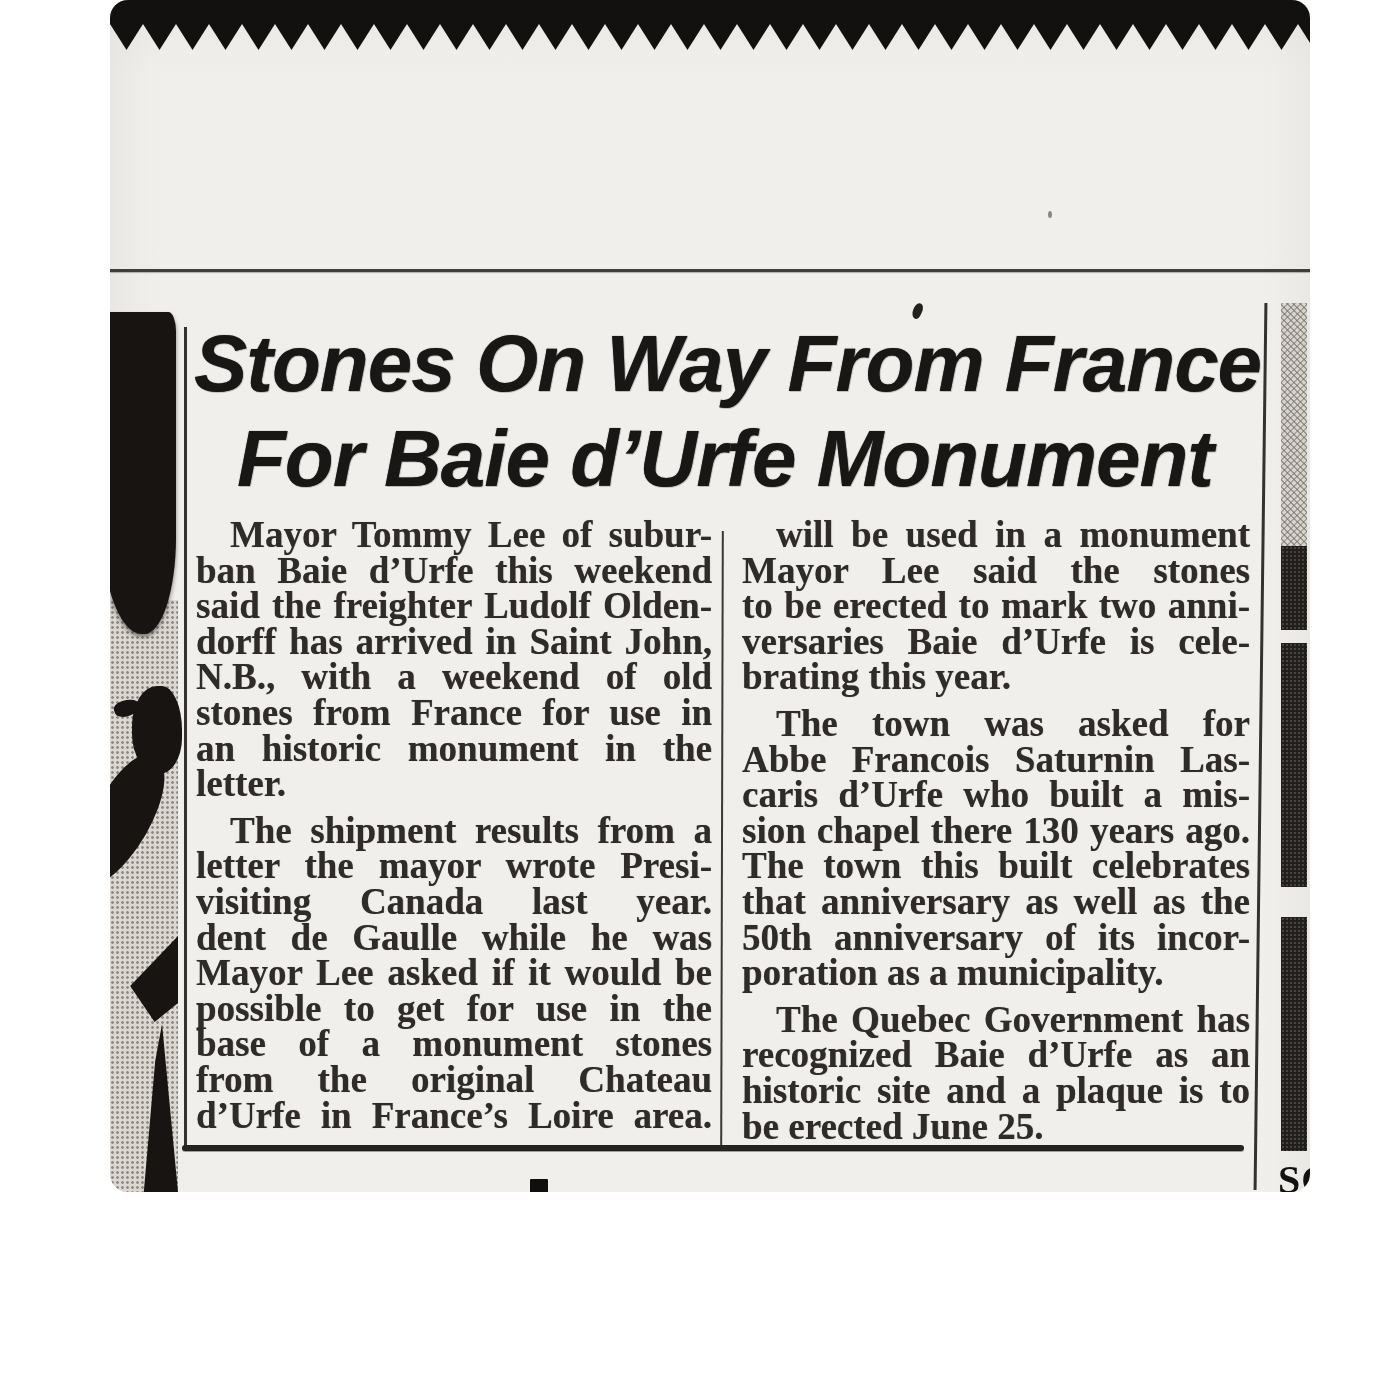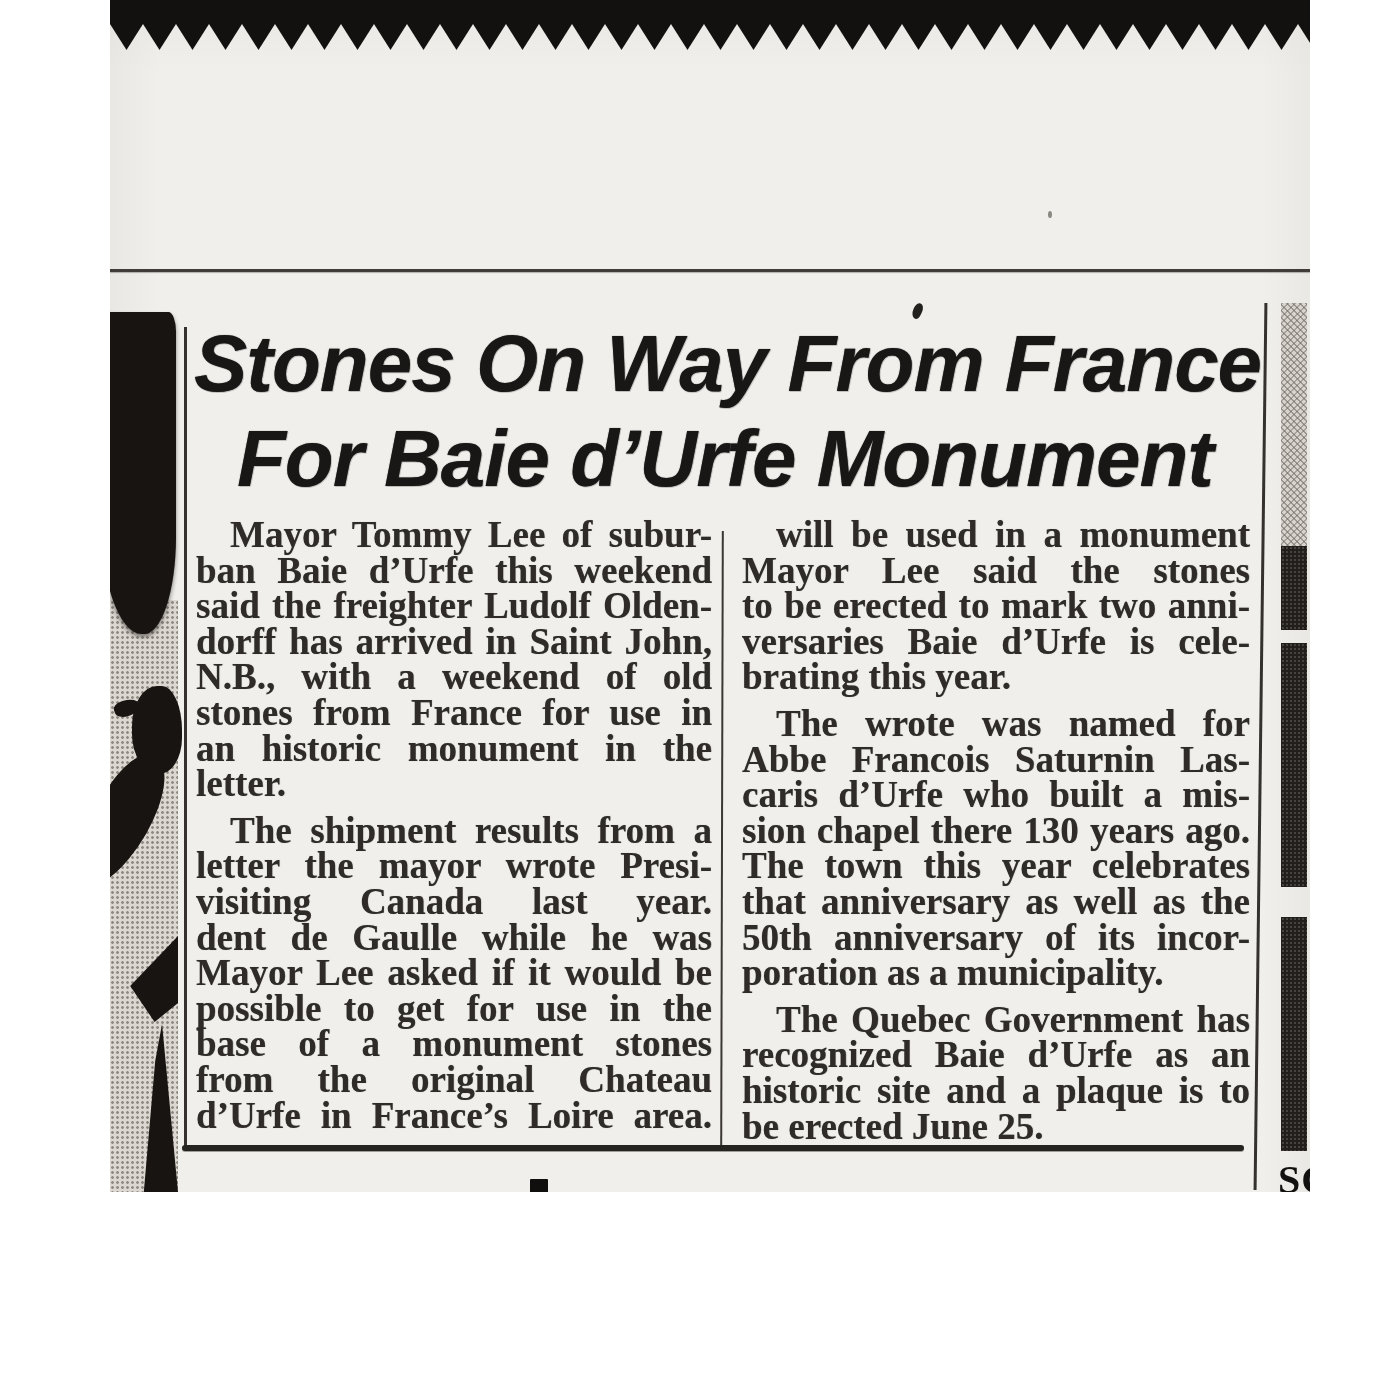--- a/index.html
+++ b/index.html
@@ -14,20 +14,21 @@
     width:1392px;height:1392px;position:relative;background:#ffffff;
     font-family:"Liberation Serif", serif;overflow:hidden;
   }
   .scan{
     position:absolute;left:110px;top:0;width:1200px;height:1192px;
     background:var(--paper);
     background-image:
       linear-gradient(180deg, rgba(220,218,212,.35) 0%, rgba(240,239,236,0) 6%),
       linear-gradient(90deg, rgba(222,220,214,.4) 0%, rgba(240,239,236,0) 4%, rgba(240,239,236,0) 96%, rgba(224,222,216,.4) 100%);
     overflow:hidden;
+    border-radius:18px;
   }
   
   .torn-strip{position:absolute;left:0;top:0;width:100%;height:24px;background:#121110;}
   .torn-strip svg{position:absolute;left:0;top:24px;display:block;}
   
   .rule-top{position:absolute;left:0;top:269px;width:100%;height:3px;background:var(--rule);box-shadow:0 1px 1px rgba(60,58,55,.35);}
   .rule-bottom{position:absolute;left:72px;top:1145px;width:1062px;height:6px;background:#262421;border-radius:3px;box-shadow:0 1px 0 rgba(38,36,33,.4);}
   
   .rule-left{position:absolute;left:74px;top:327px;width:3px;height:823px;background:#34312e;}
   .col-divider{position:absolute;left:611px;top:531px;width:2px;height:620px;background:#3a3734;transform:rotate(.15deg);}
@@ -153,25 +154,25 @@
 
   <div class="col col-right">
       <div class="para">
         <div class="line">will be used in a monument</div>
         <div class="line">Mayor Lee said the stones</div>
         <div class="line">to be erected to mark two anni-</div>
         <div class="line">versaries Baie d’Urfe is cele-</div>
         <div class="line endline">brating this year.</div>
       </div>
       <div class="para">
-        <div class="line">The wrote was named for</div>
+        <div class="line">The town was asked for</div>
         <div class="line">Abbe Francois Saturnin Las-</div>
         <div class="line">caris d’Urfe who built a mis-</div>
         <div class="line">sion chapel there 130 years ago.</div>
-        <div class="line">The town this year celebrates</div>
+        <div class="line">The town this built celebrates</div>
         <div class="line">that anniversary as well as the</div>
         <div class="line">50th anniversary of its incor-</div>
         <div class="line endline">poration as a municipality.</div>
       </div>
       <div class="para">
         <div class="line">The Quebec Government has</div>
         <div class="line">recognized Baie d’Urfe as an</div>
         <div class="line">historic site and a plaque is to</div>
         <div class="line endline">be erected June 25.</div>
       </div>

